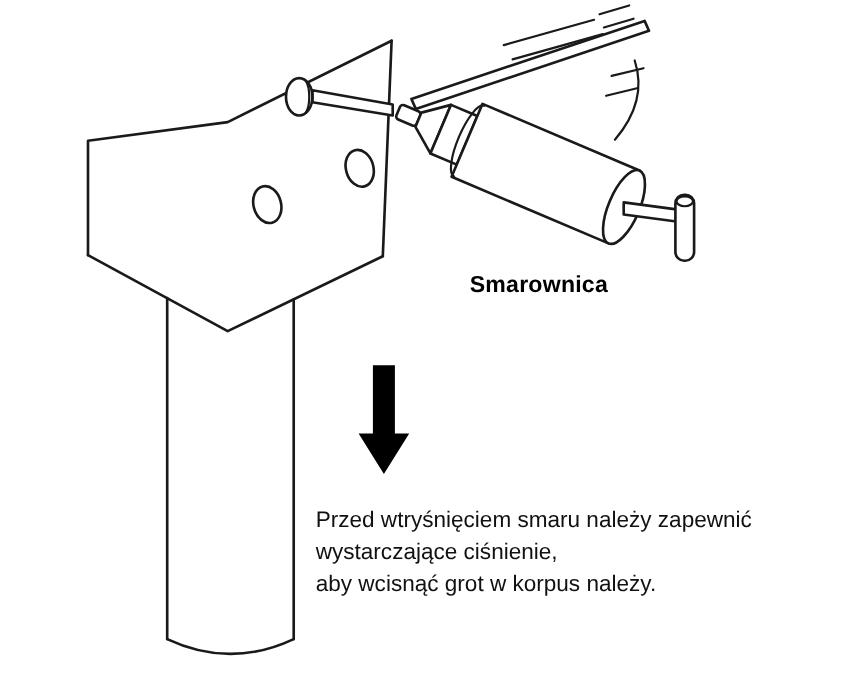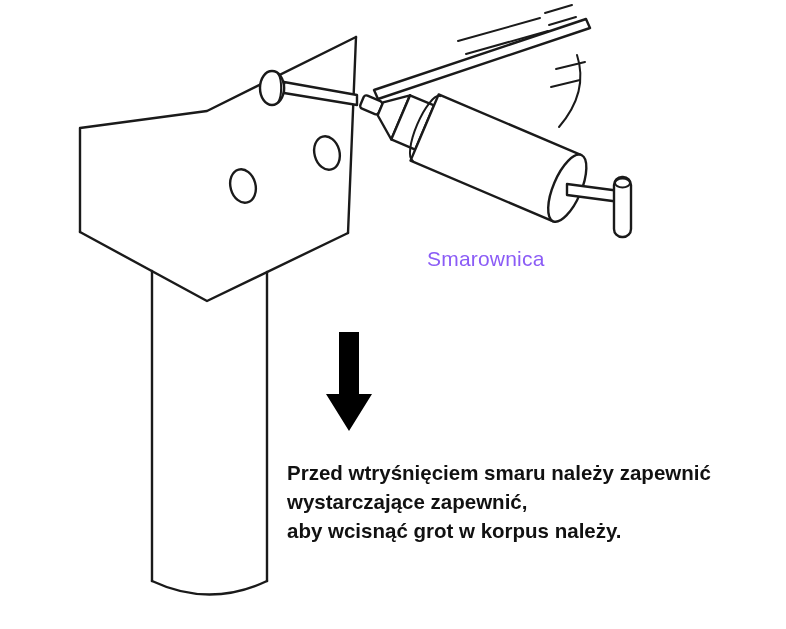--- a/index.html
+++ b/index.html
@@ -9,26 +9,26 @@
     background:#ffffff;
     font-family:"Liberation Sans", sans-serif;
     overflow:hidden;
   }
   svg{position:absolute;left:0;top:0;}
   .ln{fill:none;stroke:#1a1a1a;stroke-width:2.4;stroke-linecap:round;stroke-linejoin:round;}
   .fw{fill:#ffffff;stroke:#1a1a1a;stroke-width:2.4;stroke-linecap:round;stroke-linejoin:round;}
   .thin{fill:none;stroke:#1a1a1a;stroke-width:2;stroke-linecap:round;}
   .gun-label{
     position:absolute;left:427px;top:247px;
-    font-size:21px;font-weight:400;color:#8b5cf6;
+    font-size:21px;font-weight:700;color:#000000;
     letter-spacing:.2px;white-space:nowrap;text-align:right;
   }
   .caption{
     position:absolute;left:287px;top:458px;
-    font-size:20.5px;font-weight:700;color:#111;
+    font-size:20.5px;font-weight:400;color:#111;
     line-height:29px;white-space:nowrap;
   }
 </style>
 </head>
 <body>
 
 <div class="stage">
 
   <svg width="786" height="629" viewBox="0 0 786 629">
 
@@ -81,17 +81,17 @@
       <path class="thin" d="M577 55 Q589 92 559 127"></path>
     </g>
 
     <path d="M339 332 L359 332 L359 394 L372 394 L349 431 L326 394 L339 394 Z" fill="#000000"></path>
   </svg>
 
   <div class="gun-label">Smarownica</div>
 
   <div class="caption">
     <div>Przed wtryśnięciem smaru należy zapewnić</div>
-    <div>wystarczające zapewnić,</div>
+    <div>wystarczające ciśnienie,</div>
     <div>aby wcisnąć grot w korpus należy.</div>
   </div>
 
 </div>
 
 </body></html>

